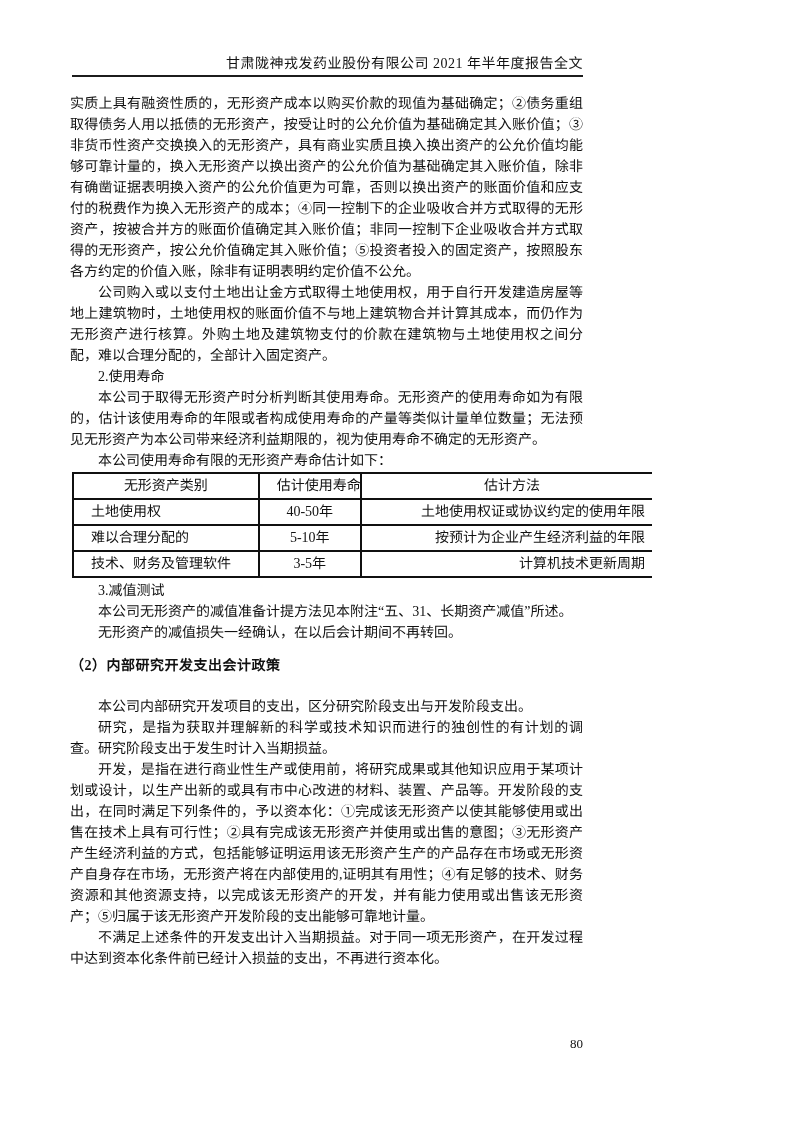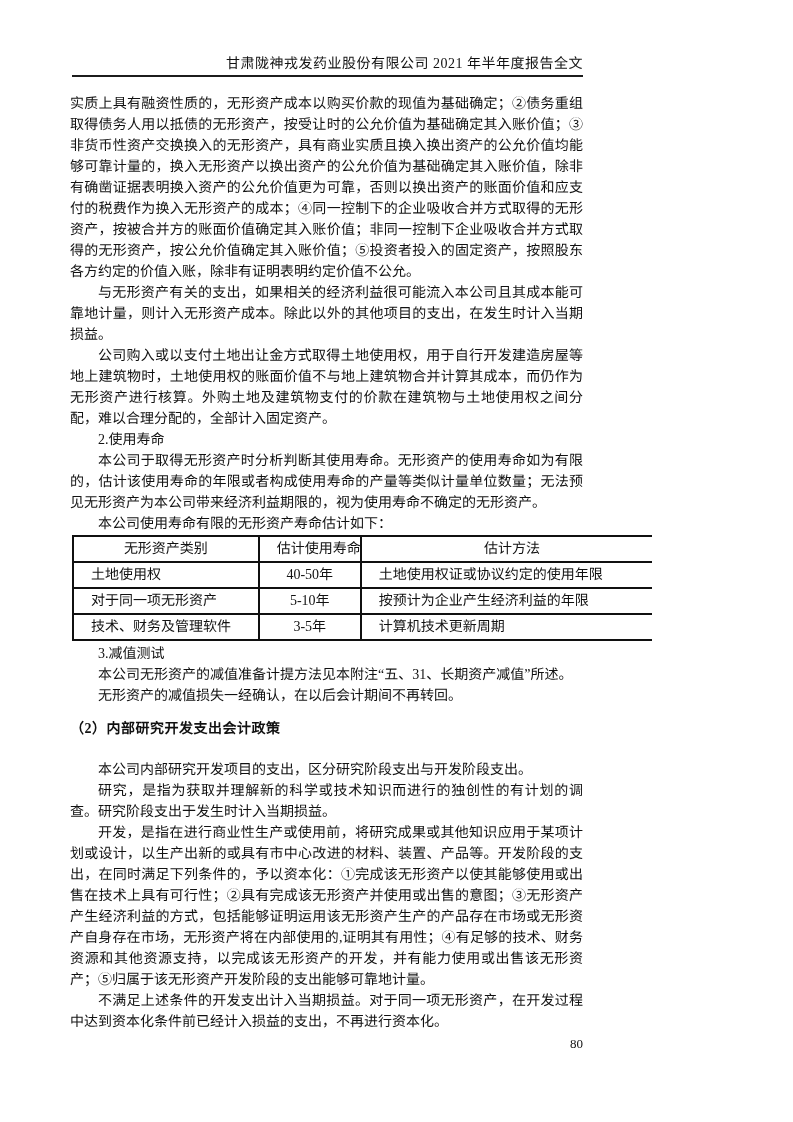--- a/index.html
+++ b/index.html
@@ -59,21 +59,21 @@
     line-height: 18px;
     overflow: hidden;
     white-space: nowrap;
   }
   .col-category { width: 182px; }
   .col-life     { width: 100px; }
   .col-method   { width: 296px; }
   table.life-table th { text-align: center; }
   td.cell-category { text-align: left; }
   td.cell-life     { text-align: center; }
-  td.cell-method   { text-align: left; }
+  td.cell-method   { text-align: right; }
   h2.section-heading {
     font-size: 14px;
     font-weight: bold;
     margin: 12px 0 20px 0;
     text-indent: 0;
     letter-spacing: 0.5px;
     font-family: Liberation Serif, serif;
   }
   .page-footer {
     position: absolute;
@@ -89,21 +89,20 @@
 <div class="page">
 
   <header class="doc-header">
     <div class="doc-header-title">甘肃陇神戎发药业股份有限公司 2021 年半年度报告全文</div>
     <hr class="doc-header-rule">
   </header>
 
   <main class="doc-body">
 
     <p class="continuation">实质上具有融资性质的，无形资产成本以购买价款的现值为基础确定；②债务重组取得债务人用以抵债的无形资产，按受让时的公允价值为基础确定其入账价值；③非货币性资产交换换入的无形资产，具有商业实质且换入换出资产的公允价值均能够可靠计量的，换入无形资产以换出资产的公允价值为基础确定其入账价值，除非有确凿证据表明换入资产的公允价值更为可靠，否则以换出资产的账面价值和应支付的税费作为换入无形资产的成本；④同一控制下的企业吸收合并方式取得的无形资产，按被合并方的账面价值确定其入账价值；非同一控制下企业吸收合并方式取得的无形资产，按公允价值确定其入账价值；⑤投资者投入的固定资产，按照股东各方约定的价值入账，除非有证明表明约定价值不公允。</p>
-    <p>与无形资产有关的支出，如果相关的经济利益很可能流入本公司且其成本能可靠地计量，则计入无形资产成本。除此以外的其他项目的支出，在发生时计入当期损益。</p>
     <p>公司购入或以支付土地出让金方式取得土地使用权，用于自行开发建造房屋等地上建筑物时，土地使用权的账面价值不与地上建筑物合并计算其成本，而仍作为无形资产进行核算。外购土地及建筑物支付的价款在建筑物与土地使用权之间分配，难以合理分配的，全部计入固定资产。</p>
     <p>2.使用寿命</p>
     <p>本公司于取得无形资产时分析判断其使用寿命。无形资产的使用寿命如为有限的，估计该使用寿命的年限或者构成使用寿命的产量等类似计量单位数量；无法预见无形资产为本公司带来经济利益期限的，视为使用寿命不确定的无形资产。</p>
     <p>本公司使用寿命有限的无形资产寿命估计如下：</p>
 
     <table class="life-table">
       <colgroup>
         <col class="col-category">
         <col class="col-life">
         <col class="col-method">
@@ -115,21 +114,21 @@
           <th>估计方法</th>
         </tr>
       </thead>
       <tbody>
         <tr>
           <td class="cell-category">土地使用权</td>
           <td class="cell-life">40-50年</td>
           <td class="cell-method">土地使用权证或协议约定的使用年限</td>
         </tr>
         <tr>
-          <td class="cell-category">对于同一项无形资产</td>
+          <td class="cell-category">难以合理分配的</td>
           <td class="cell-life">5-10年</td>
           <td class="cell-method">按预计为企业产生经济利益的年限</td>
         </tr>
         <tr>
           <td class="cell-category">技术、财务及管理软件</td>
           <td class="cell-life">3-5年</td>
           <td class="cell-method">计算机技术更新周期</td>
         </tr>
       </tbody>
     </table>

